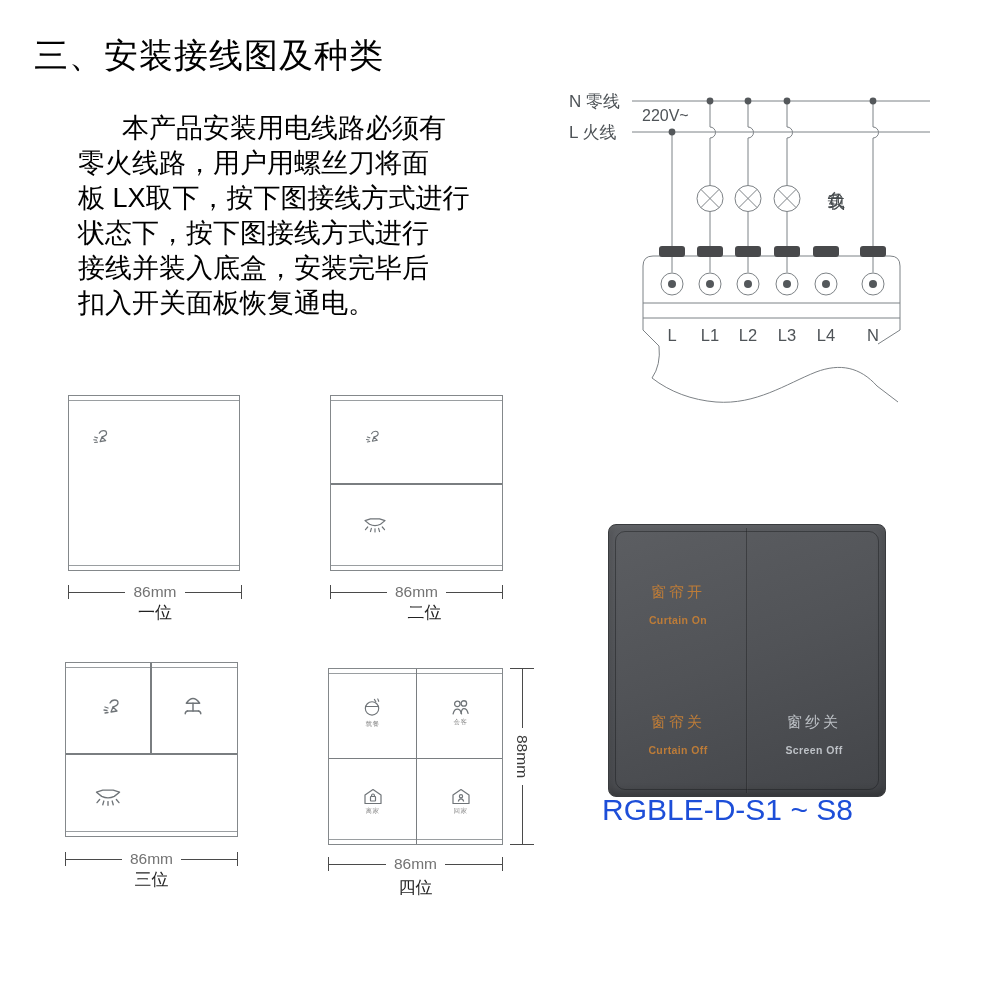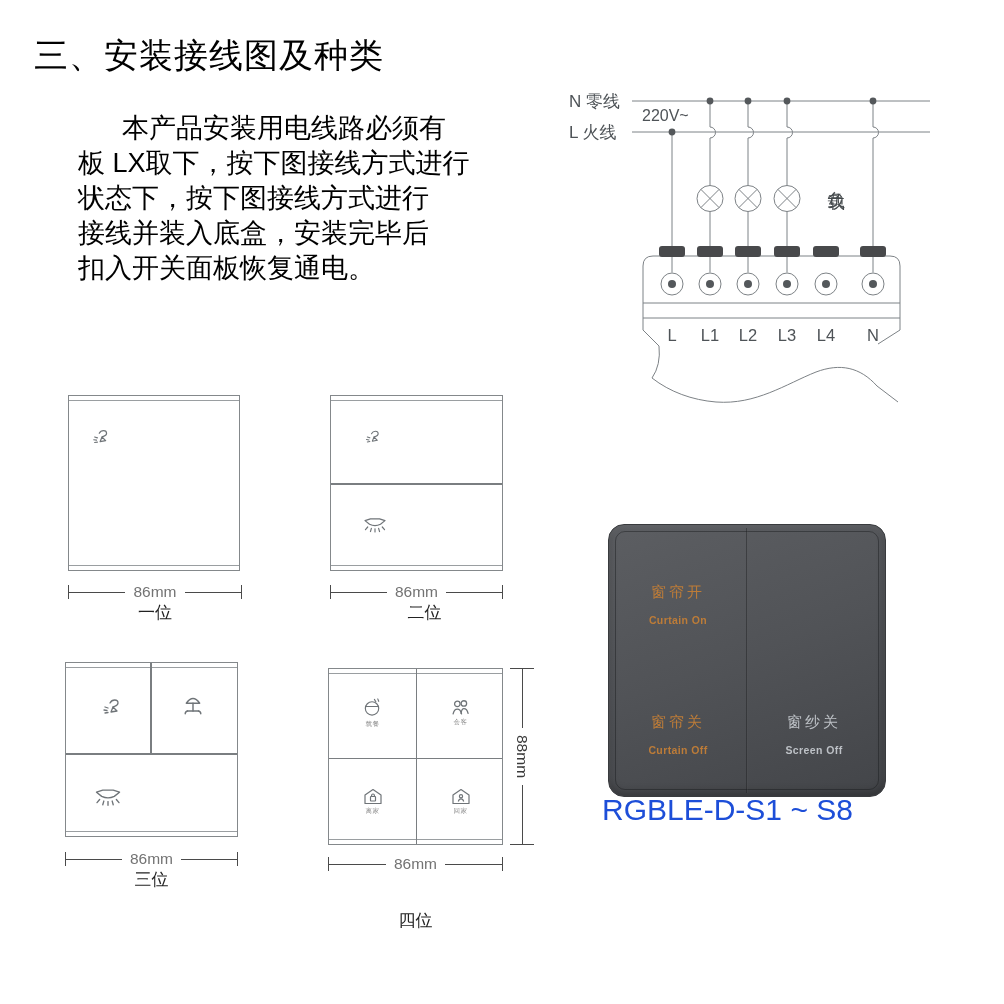--- a/index.html
+++ b/index.html
@@ -40,21 +40,21 @@
   .dimv .tickh{height:1px;width:24px;background:#4a4a4a;}
   .dimv .dlinev{width:1px;flex:1;background:#4a4a4a;}
   .dimv .dtxtv{writing-mode:vertical-rl;padding:7px 0;white-space:nowrap;}
   .gang-label{font-size:17px;color:#222;text-align:center;}
 
   
   .scene-cell{position:absolute;display:flex;flex-direction:column;align-items:center;justify-content:center;}
   .scene-cell .scene-txt{font-size:6.5px;color:#8a8a8a;margin-top:2px;letter-spacing:0.5px;}
 
   
-  .switch-panel{left:608px;top:524px;width:278px;height:273px;border-radius:16px;
+  .switch-panel{left:608px;top:524px;width:278px;height:273px;border-radius:8px;
     background:linear-gradient(160deg,#5c5e62 0%,#515357 48%,#434549 100%);
     border:1px solid #393b3e;box-sizing:border-box;
     box-shadow:inset 0 2px 4px rgba(255,255,255,0.07), inset 0 -4px 8px rgba(0,0,0,0.28);}
   .switch-frame{position:absolute;inset:6px;border:1px solid rgba(25,26,28,0.45);border-radius:10px;}
   .switch-divider{position:absolute;left:137px;top:3px;bottom:3px;width:2px;
     background:linear-gradient(to right,rgba(15,16,18,0.55),rgba(255,255,255,0.08));}
   .key{position:absolute;width:130px;text-align:center;}
   .key .zh{font-size:15px;letter-spacing:3px;}
   .key .en{font-size:10.5px;font-weight:bold;letter-spacing:0.4px;margin-top:12px;}
   .key.accent .zh,.key.accent .en{color:#bd7c38;}
@@ -62,20 +62,21 @@
 
   .model-text{left:602px;top:793px;font-size:30px;color:#1d4ed8;white-space:nowrap;}
 </style>
 </head>
 <body>
 
 <div class="abs doc-title">三、安装接线图及种类</div>
 
 <div class="abs intro">
   <div class="ln first">本产品安装用电线路必须有</div>
+  <div class="ln">零火线路，用户用螺丝刀将面</div>
   <div class="ln">板 LX取下，按下图接线方式进行</div>
   <div class="ln">状态下，按下图接线方式进行</div>
   <div class="ln">接线并装入底盒，安装完毕后</div>
   <div class="ln">扣入开关面板恢复通电。</div>
 </div>
 
 <svg id="wiring" class="abs" width="385" height="330" viewBox="555 78 385 330">
   <g stroke="#7d8286" stroke-width="1" fill="none">
 
     <line x1="632" y1="101" x2="930" y2="101"></line>
@@ -335,21 +336,21 @@
   <div class="dlinev"></div>
     <div class="tickh"></div>
 </div>
 <div class="abs dim" style="left:328px;top:855px;width:175px;">
   <div class="tick"></div>
     <div class="dline"></div>
   <div class="dtxt">86mm</div>
   <div class="dline"></div>
     <div class="tick"></div>
 </div>
-<div class="abs gang-label" style="left:328px;top:876px;width:175px;margin-top:33px;">四位</div>
+<div class="abs gang-label" style="left:328px;top:876px;width:175px;">四位</div>
 
 <div class="abs switch-panel">
   <div class="switch-frame"></div>
   <div class="switch-divider"></div>
   <div class="key accent" style="left:4px;top:58px;">
     <div class="zh">窗帘开</div>
     <div class="en">Curtain On</div>
   </div>
   <div class="key accent" style="left:4px;top:188px;">
     <div class="zh">窗帘关</div>

